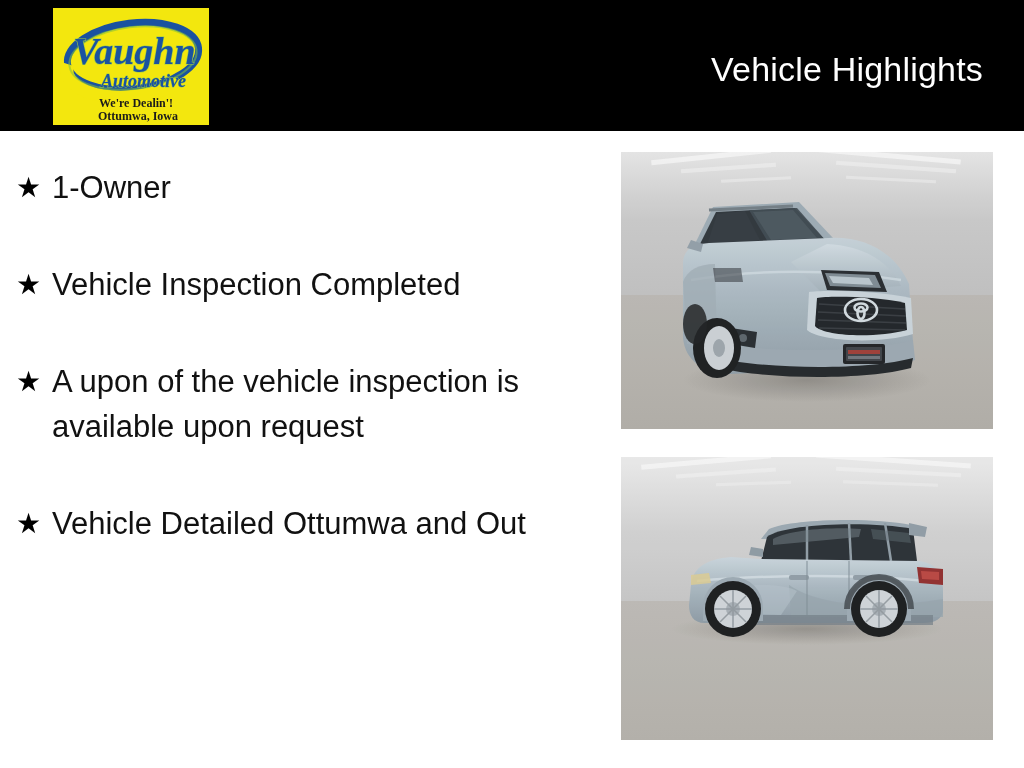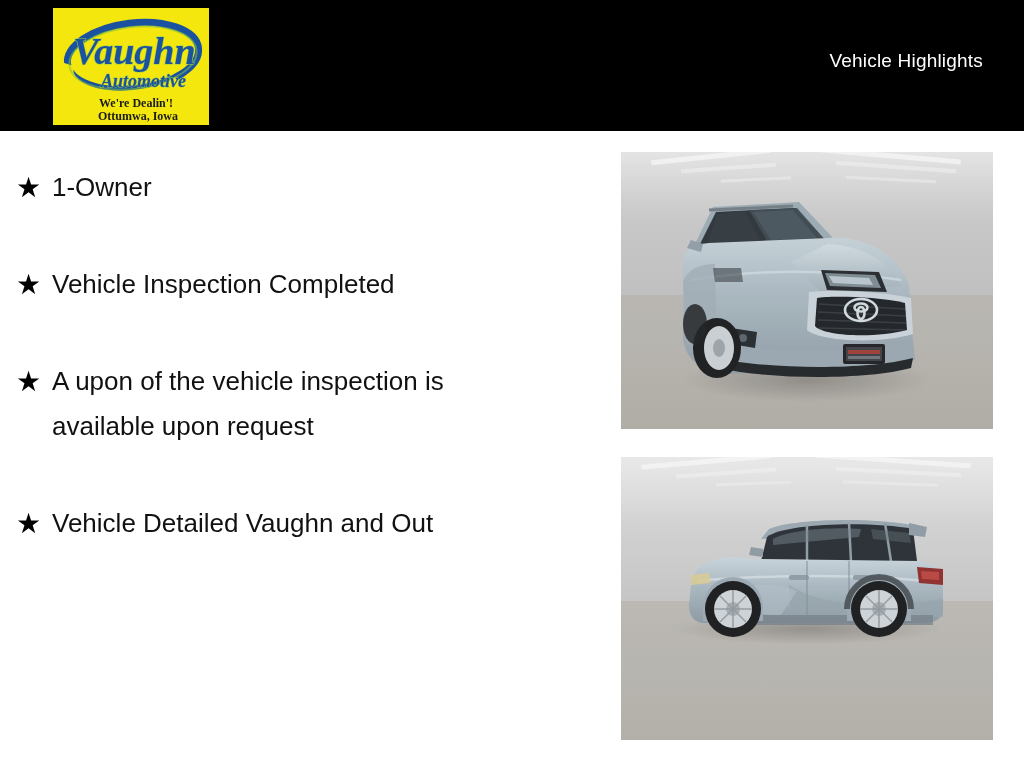--- a/index.html
+++ b/index.html
@@ -25,21 +25,21 @@
     left: 0; top: 0;
     width: 1024px; height: 131px;
     background: #000000;
   }
 
   .header-title {
     position: absolute;
     right: 41px;
     top: 50px;
     color: #ffffff;
-    font-size: 19px;
+    font-size: 34px;
     font-weight: 400;
     letter-spacing: 0.2px;
     white-space: nowrap;
     font-family: "Liberation Sans", sans-serif;
   }
 
   
   .logo-box {
     position: absolute;
     left: 10px; top: 8px;
@@ -72,21 +72,21 @@
     flex: 0 0 auto;
     width: 36px;
     font-size: 28px;
     line-height: 45px;
     color: #000000;
     text-align: left;
   }
 
   .bullet-text {
     flex: 1 1 auto;
-    font-size: 26px;
+    font-size: 31px;
     line-height: 45px;
     color: #111111;
     font-weight: 400;
     max-width: 500px;
   }
 
   
   .photo {
     position: absolute;
     overflow: hidden;
@@ -137,21 +137,21 @@
       <span class="bullet-text">Vehicle Inspection Completed</span>
     </div>
 
     <div class="bullet-row">
       <span class="bullet-star">★</span>
       <span class="bullet-text">A upon of the vehicle inspection is available upon request</span>
     </div>
 
     <div class="bullet-row">
       <span class="bullet-star">★</span>
-      <span class="bullet-text">Vehicle Detailed Vaughn and Out</span>
+      <span class="bullet-text">Vehicle Detailed Ottumwa and Out</span>
     </div>
 
   </div>
 
   <div class="photo" id="photo-front">
     <svg viewBox="0 0 372 277" preserveAspectRatio="none">
       <defs>
         <linearGradient id="wallG" x1="0" y1="0" x2="0" y2="1">
           <stop offset="0%" stop-color="#e3e3e3"></stop>
           <stop offset="45%" stop-color="#c6c6c6"></stop>

